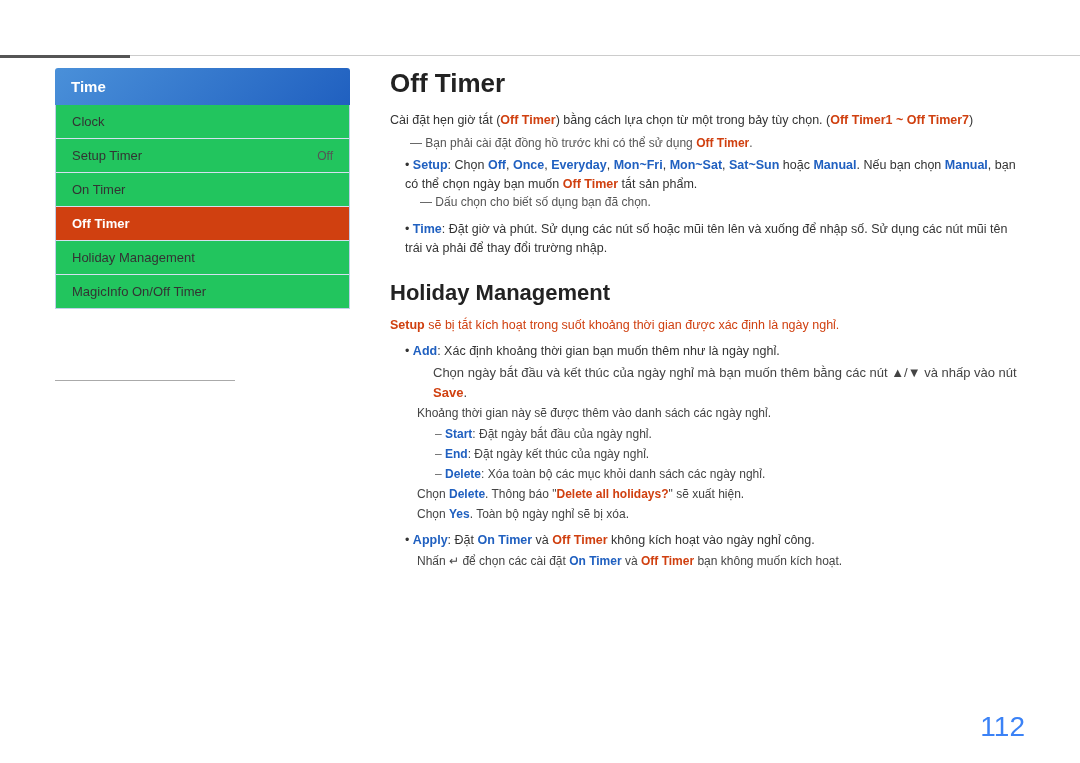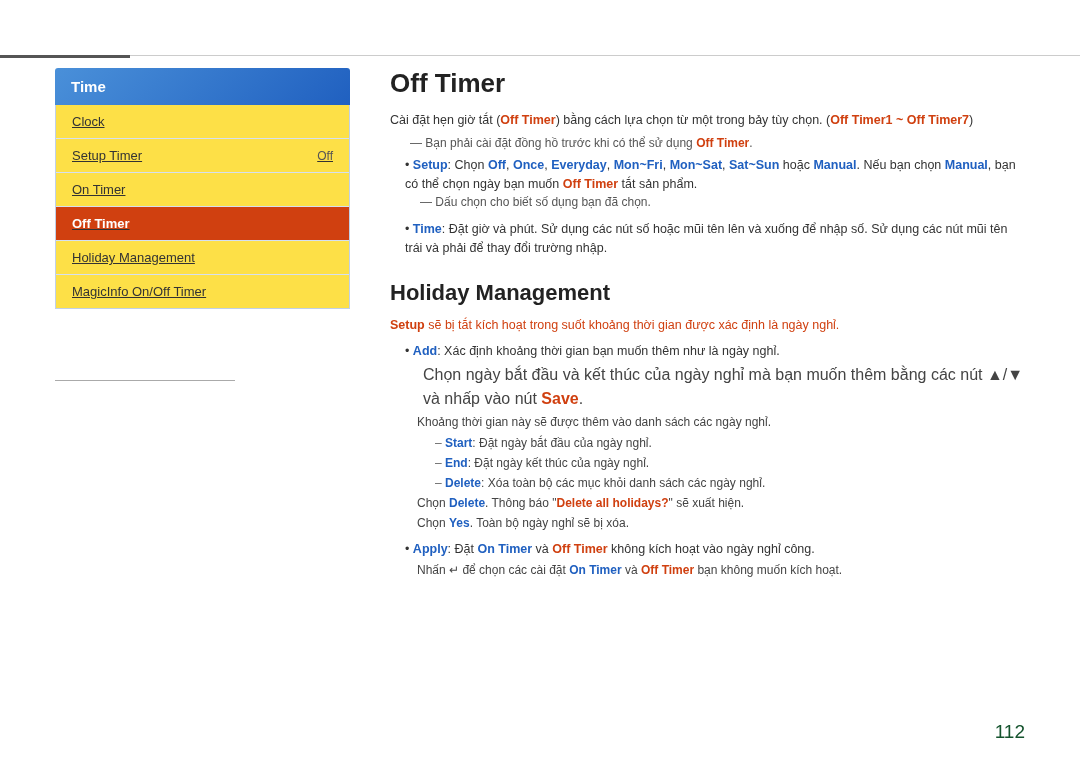--- a/index.html
+++ b/index.html
@@ -45,24 +45,23 @@
     .sidebar-title {
       background: linear-gradient(135deg, #4a90d9 0%, #2060c0 100%);
       color: #fff;
       font-size: 15px;
       font-weight: bold;
       padding: 10px 16px;
       border-radius: 3px 3px 0 0;
     }
 
     .sidebar-menu {
-      background: #fde047;
+      background: #22c55e;
       border: 1px solid #c0d0e8;
       border-top: none;
-      text-decoration: underline;
     }
 
     .sidebar-item {
       padding: 9px 16px;
       font-size: 13px;
       color: #333;
       display: flex;
       justify-content: space-between;
       align-items: center;
       cursor: pointer;
@@ -186,22 +185,22 @@
     .sub-item::before {
       content: "– ";
       color: #666;
     }
 
     
     .page-number {
       position: absolute;
       bottom: 20px;
       right: 55px;
-      font-size: 19px;
-      color: #14532d;
+      font-size: 28px;
+      color: #3b82f6;
     }
   </style>
 </head>
 <body>
 
 <div class="top-border"></div>
 <div class="top-accent"></div>
 
 <div class="sidebar">
   <div class="sidebar-title">Time</div>
@@ -260,21 +259,21 @@
     <div class="holiday-title">Holiday Management</div>
 
     <p class="holiday-intro">
       <span class="highlight-orange">Setup</span> sẽ bị tắt kích hoạt trong suốt khoảng thời gian được xác định là ngày nghỉ.
     </p>
 
     <ul style="list-style:none; margin-left:15px;">
       <li class="bullet-item">
         <span class="highlight-blue">Add</span>: Xác định khoảng thời gian bạn muốn thêm như là ngày nghỉ.
         <br>
-        <span style="display:block; margin-left:18px; font-size:16px; color:#444; margin-top:2px;">Chọn ngày bắt đầu và kết thúc của ngày nghỉ mà bạn muốn thêm bằng các nút ▲/▼ và nhấp vào nút <span class="highlight-orange">Save</span>.</span>
+        <span style="display:block; margin-left:28px; font-size:13px; color:#444; margin-top:2px;">Chọn ngày bắt đầu và kết thúc của ngày nghỉ mà bạn muốn thêm bằng các nút ▲/▼ và nhấp vào nút <span class="highlight-orange">Save</span>.</span>
         <span style="display:block; margin-left:12px; font-size:12px; color:#444; margin-top:2px;">Khoảng thời gian này sẽ được thêm vào danh sách các ngày nghỉ.</span>
         <div class="sub-list" style="margin-top:4px;">
           <div class="sub-item"><span class="highlight-blue">Start</span>: Đặt ngày bắt đầu của ngày nghỉ.</div>
           <div class="sub-item"><span class="highlight-blue">End</span>: Đặt ngày kết thúc của ngày nghỉ.</div>
           <div class="sub-item"><span class="highlight-blue">Delete</span>: Xóa toàn bộ các mục khỏi danh sách các ngày nghỉ.</div>
         </div>
         <span style="display:block; margin-left:12px; font-size:12px; color:#444; margin-top:2px;">Chọn <span class="highlight-blue">Delete</span>. Thông báo "<span class="highlight-orange">Delete all holidays?</span>" sẽ xuất hiện.</span>
         <span style="display:block; margin-left:12px; font-size:12px; color:#444; margin-top:2px;">Chọn <span class="highlight-blue">Yes</span>. Toàn bộ ngày nghỉ sẽ bị xóa.</span>
       </li>
 

